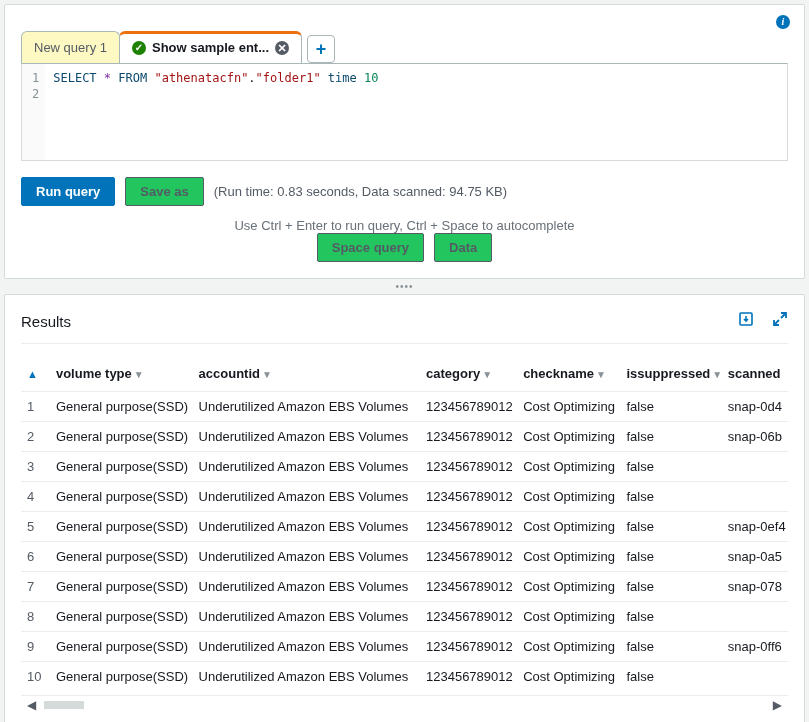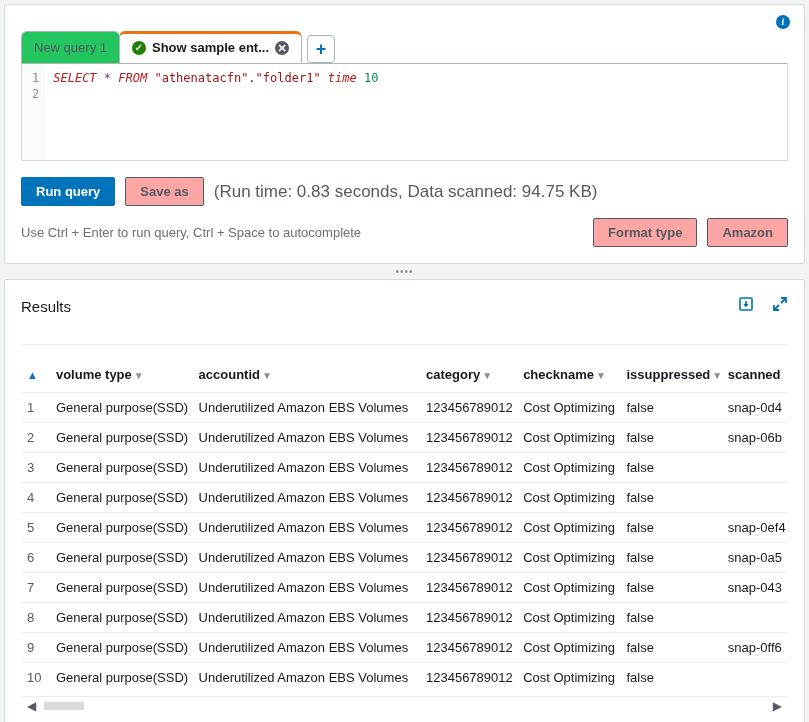--- a/index.html
+++ b/index.html
@@ -45,21 +45,21 @@
       margin-top: 14px;
     }
     .tab {
       border: 1px solid #aab7b8;
       border-bottom: none;
       border-top-left-radius: 6px;
       border-top-right-radius: 6px;
       padding: 8px 12px;
       font-size: 13px;
       color: #545b64;
-      background: #22c55e;
+      background: #fef9c3;
       display: flex;
       align-items: center;
       gap: 6px;
       cursor: pointer;
       position: relative;
       margin-right: -1px;
       white-space: nowrap;
     }
     .tab.active {
       border-top: 3px solid #ec7211;
@@ -115,34 +115,34 @@
       background: #fafafa;
       color: #879196;
       text-align: right;
       padding: 6px 6px 6px 10px;
       user-select: none;
     }
     .code {
       padding: 6px 8px;
       white-space: pre;
     }
-    .kw { color: #b91c1c; font-style: italic; }
+    .kw { color: #0c4a6e; }
     .str { color: #a31515; }
     .num { color: #098658; }
     .star { color: #7d2e9e; }
     .actions {
       display: flex;
       align-items: center;
       gap: 10px;
       margin-top: 16px;
     }
     .btn {
       border: 1px solid #545b64;
       border-radius: 2px;
-      background: #fca5a5;
+      background: #22c55e;
       padding: 6px 14px;
       font-size: 13px;
       font-weight: bold;
       color: #545b64;
       cursor: pointer;
     }
     .btn-primary {
       background: #0073bb;
       border-color: #0073bb;
       color: #fff;
@@ -150,46 +150,47 @@
     .btn .caret::after {
       content: "";
       display: inline-block;
       border: 4px solid transparent;
       border-top-color: #545b64;
       margin-left: 6px;
       vertical-align: middle;
     }
     .runinfo {
       color: #545b64;
-      font-size: 17px;
+      font-size: 13px;
     }
     .lower-row {
       display: flex;
       justify-content: space-between;
       align-items: center;
       margin-top: 12px;
+      flex-direction: column;
     }
     .hint { color: #687078; font-size: 13px; }
     .splitter {
       text-align: center;
       color: #879196;
       font-size: 10px;
       padding: 2px 0;
       letter-spacing: 1px;
       cursor: row-resize;
     }
     .results-panel {
       padding: 16px 16px 10px 16px;
     }
     .results-header {
       display: flex;
       justify-content: space-between;
       align-items: center;
       border-bottom: 1px solid #eaeded;
-      padding-bottom: 28px;
+      padding-bottom: 12px;
       text-align: right;
     }
     .results-title { font-size: 15px; color: #16191f; }
     .results-icons { display: flex; gap: 18px; }
     .icon-btn { color: #0073bb; cursor: pointer; font-size: 16px; }
     .table-wrap {
       overflow-x: hidden;
       margin-top: 14px;
       position: relative;
     }
@@ -279,22 +280,22 @@
 
   <div class="actions">
     <button class="btn btn-primary">Run query</button>
     <button class="btn">Save as</button>
     <span class="runinfo">(Run time: 0.83 seconds, Data scanned: 94.75 KB)</span>
   </div>
 
   <div class="lower-row">
     <span class="hint">Use Ctrl + Enter to run query, Ctrl + Space to autocomplete</span>
     <div style="display:flex;gap:10px;">
-      <button class="btn">Format type</button>
-      <button class="btn">Amazon</button>
+      <button class="btn">Space query</button>
+      <button class="btn">Data</button>
     </div>
   </div>
 </div>
 
 <div class="splitter">••••</div>
 
 <div class="panel results-panel">
   <div class="results-header">
     <span class="results-title">Results</span>
     <div class="results-icons">
@@ -389,21 +390,21 @@
             <td>false</td>
             <td>snap-0a5</td>
           </tr>
           <tr>
             <td class="rownum">7</td>
             <td>General purpose(SSD)</td>
             <td>Underutilized Amazon EBS Volumes</td>
             <td>123456789012</td>
             <td>Cost Optimizing</td>
             <td>false</td>
-            <td>snap-043</td>
+            <td>snap-078</td>
           </tr>
           <tr>
             <td class="rownum">8</td>
             <td>General purpose(SSD)</td>
             <td>Underutilized Amazon EBS Volumes</td>
             <td>123456789012</td>
             <td>Cost Optimizing</td>
             <td>false</td>
             <td></td>
           </tr>

